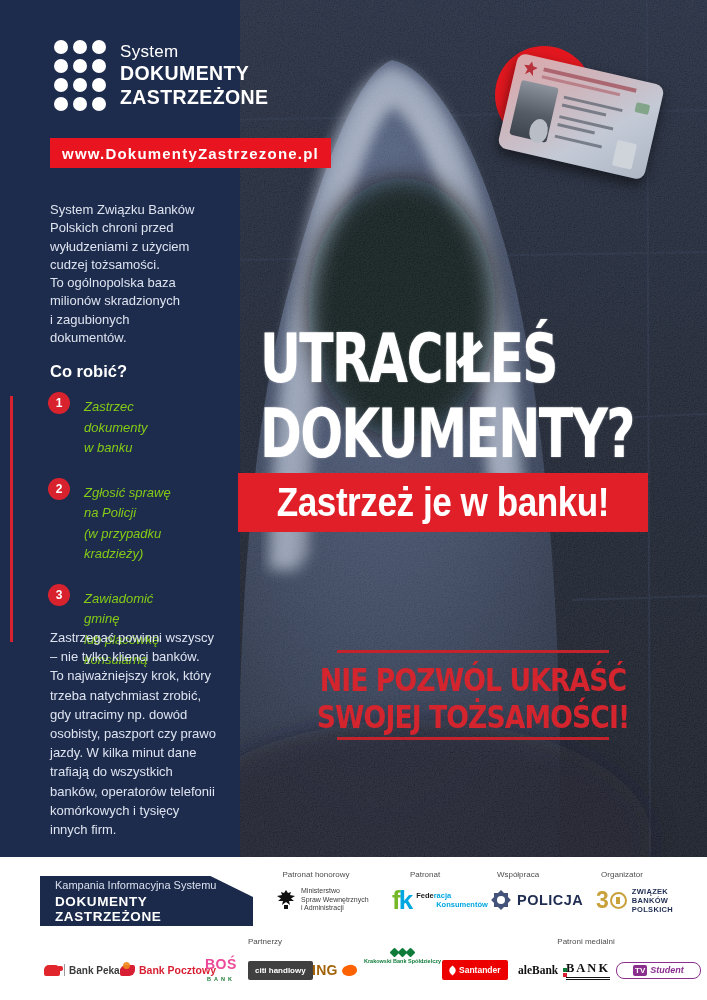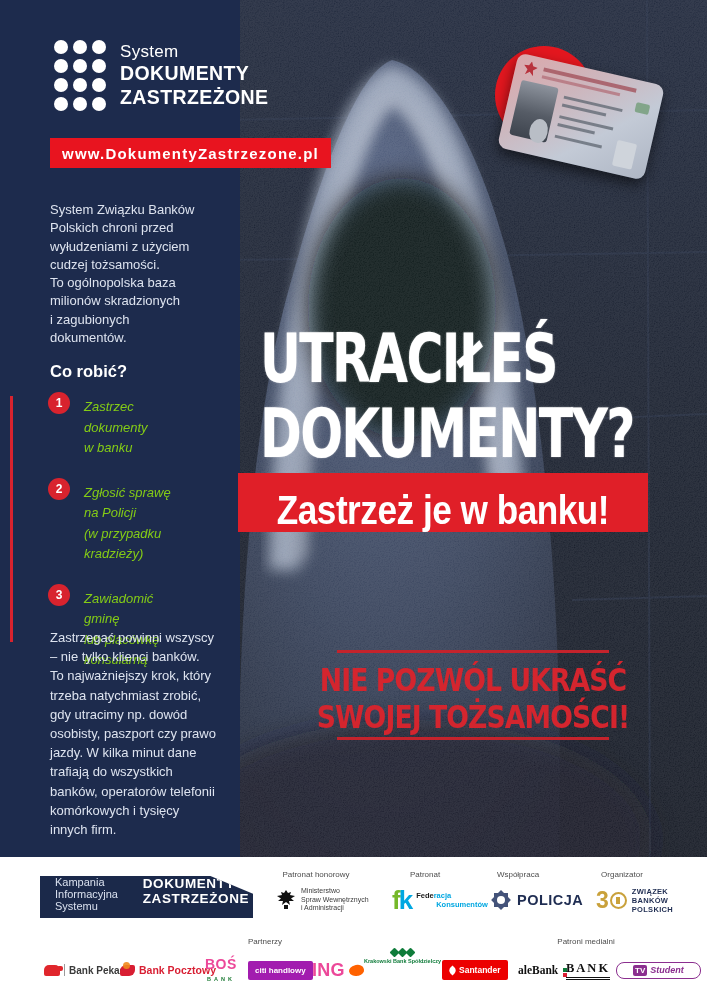--- a/index.html
+++ b/index.html
@@ -34,21 +34,21 @@
   .step-text{color:#84cc16;font-size:13px;line-height:20.5px;white-space:pre-line;margin-top:5px;font-style:italic;}
   .outro{left:50px;top:628px;width:180px;color:#dde3ef;font-size:13px;line-height:19.2px;white-space:pre-line;}
 
   
   .headline{left:260px;top:320px;color:#fff;font-weight:bold;
     font-family:"DejaVu Sans","Liberation Sans",sans-serif;
     font-size:60px;line-height:66px;letter-spacing:-2px;
     transform:scale(.84,1.14);transform-origin:left top;
     text-shadow:0 0 2px rgba(255,255,255,.45);}
   .hero-banner{left:238px;top:473px;width:410px;height:59px;background:#e01f28;
-    display:flex;align-items:flex-end;justify-content:center;}
+    display:flex;align-items:center;justify-content:center;}
   .hero-banner span{color:#fff;font-weight:bold;font-size:37px;letter-spacing:-.5px;
     transform:scale(.95,1.08);}
   .slogan{left:303px;top:650px;width:340px;text-align:center;}
   .slogan-rule{width:272px;height:3px;background:#c4232c;margin:0 auto;}
   .slogan-text{color:#d4252e;font-weight:bold;font-size:29px;line-height:34px;margin:8px 0;
     letter-spacing:-1px;transform:scale(.92,1.1);transform-origin:center top;
     font-family:"DejaVu Sans","Liberation Sans",sans-serif;}
 
   
   .red-circle{left:495px;top:46px;width:98px;height:98px;border-radius:50%;background:#e4171f;}
@@ -62,23 +62,23 @@
   .card-head-line2{position:absolute;left:28px;top:17px;width:80px;height:3px;background:#b06a74;opacity:.7;}
   .card-chip{position:absolute;right:10px;top:22px;width:14px;height:10px;background:#7ba182;border-radius:2px;opacity:.9;}
   .card-photo{position:absolute;left:9px;top:26px;width:38px;height:56px;border-radius:3px;
     background:linear-gradient(180deg,#8d939d 0%,#565c66 55%,#3e444e 100%);}
   .card-face{position:absolute;left:19px;top:34px;width:18px;height:24px;border-radius:50% 50% 45% 45%;background:#b9bec6;}
   .card-line{position:absolute;height:3px;background:#5d6570;opacity:.75;}
   .card-photo2{position:absolute;right:14px;bottom:8px;width:20px;height:26px;background:#cfd4db;border-radius:2px;}
 
   
   .footer{left:0;top:857px;width:707px;height:143px;background:#fff;}
-  .ribbon{position:absolute;left:40px;top:19px;width:213px;height:42px;background:#1b294a;
+  .ribbon{position:absolute;left:40px;top:19px;width:213px;height:50px;background:#1b294a;
     clip-path:polygon(0 0,80% 0,100% 42%,100% 100%,0 100%);
-    display:flex;flex-direction:row;justify-content:center;padding-left:15px;box-sizing:border-box;}
+    display:flex;flex-direction:column;justify-content:center;padding-left:15px;box-sizing:border-box;}
   .ribbon-l1{color:#d9e0ee;font-size:11px;margin-bottom:3px;}
   .ribbon-l2{color:#fff;font-size:13.5px;font-weight:bold;letter-spacing:.6px;}
   .col-label{position:absolute;top:13px;font-size:8px;color:#4d4d4d;text-align:center;}
   .logo-block{position:absolute;display:flex;align-items:center;gap:5px;}
   .mswia-text{font-size:7px;line-height:8.5px;color:#3c3c3c;}
   .fk-mark{font-size:26px;font-weight:bold;line-height:1;letter-spacing:-2px;}
   .fk-f{color:#76b82a;}.fk-k{color:#00a7e1;}
   .fk-text{font-size:7.5px;line-height:9px;font-weight:bold;}
   .fk-t1a{color:#1a1a1a;}.fk-t1b{color:#00a7e1;}.fk-t2{color:#00a7e1;padding-left:20px;}
   .policja-star{position:relative;width:22px;height:22px;}
@@ -97,22 +97,22 @@
   .pekao-icon{width:16px;height:11px;background:#e0262c;border-radius:5px 5px 2px 2px;position:relative;}
   .pekao-icon::after{content:"";position:absolute;right:-3px;top:1px;width:6px;height:5px;background:#e0262c;border-radius:2px;}
   .pekao-sep{width:1px;height:12px;background:#9a9a9a;}
   .pekao-text{font-size:10px;font-weight:bold;color:#3a3a3a;}
   .pocztowy-icon{width:15px;height:11px;background:#d81e32;border-radius:6px 2px 6px 2px;position:relative;}
   .pocztowy-icon::after{content:"";position:absolute;left:3px;top:-3px;width:7px;height:7px;border-radius:50%;background:#f08a1e;opacity:.9;}
   .pocztowy-text{font-size:10.5px;font-weight:bold;color:#d81e32;}
   .bos{display:flex;flex-direction:column;align-items:center;line-height:1;}
   .bos-main{font-size:14px;font-weight:bold;color:#ec4899;letter-spacing:.5px;}
   .bos-sub{font-size:5.5px;letter-spacing:3px;color:#1b7a33;font-weight:bold;margin-top:1.5px;}
-  .citi{background:#a21caf;color:#fff;font-size:8px;font-weight:bold;padding:5px 7px;border-radius:2px;}
-  .ing-text{font-size:18px;font-weight:bold;color:#ec4899;letter-spacing:.3px;}
+  .citi{background:#404040;color:#fff;font-size:8px;font-weight:bold;padding:5px 7px;border-radius:2px;}
+  .ing-text{font-size:14px;font-weight:bold;color:#a16207;letter-spacing:.3px;}
   .ing-lion{width:15px;height:11px;background:#ff6200;border-radius:50% 50% 45% 55%;transform:rotate(-12deg);}
   .kbs{display:flex;flex-direction:column;align-items:center;gap:2px;top:92px;}
   .kbs-emblem{display:flex;gap:1px;}
   .kbs-d{width:7px;height:7px;background:#0f7c3a;transform:rotate(45deg);border-radius:1px;}
   .kbs-text{font-size:5.5px;font-weight:bold;color:#0f7c3a;white-space:nowrap;}
   .santander{background:#ec0000;color:#fff;font-size:8.5px;font-weight:bold;padding:5px 7px;border-radius:2px;
     display:flex;align-items:center;gap:3px;}
   .sant-flame{width:7px;height:7px;background:#fff;border-radius:0 60% 0 60%;transform:rotate(45deg);}
   .alebank-text{font-family:"Liberation Serif","DejaVu Serif",serif;font-size:11.5px;font-weight:bold;color:#111;}
   .alebank-sq{display:inline-block;width:4px;height:4px;background:#0f7c3a;margin-left:1px;box-shadow:0 5px 0 #d81e32;}

